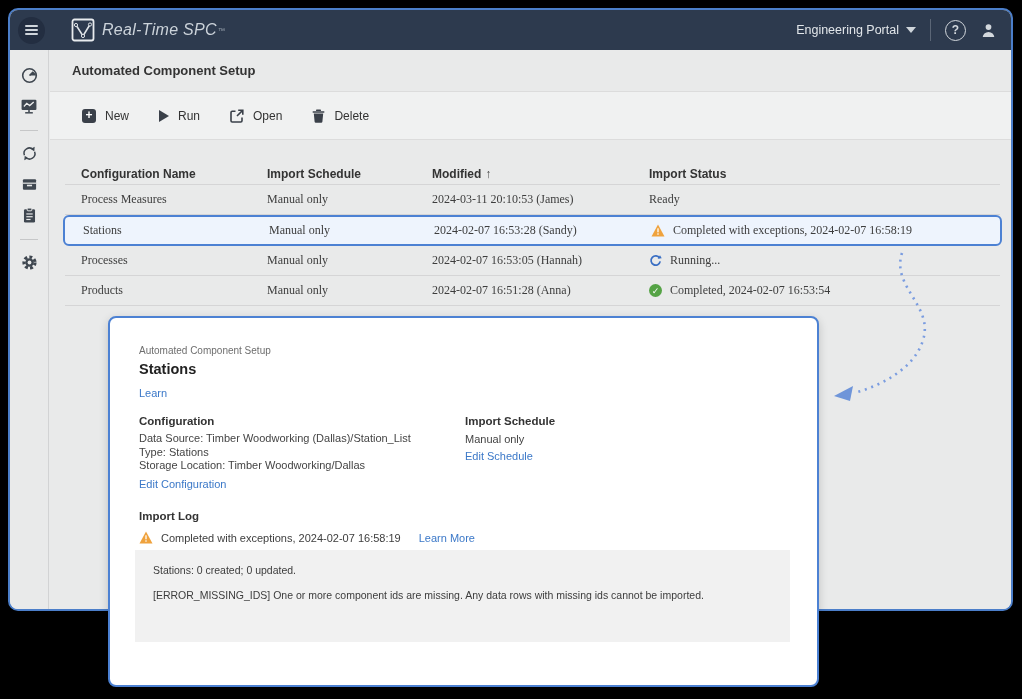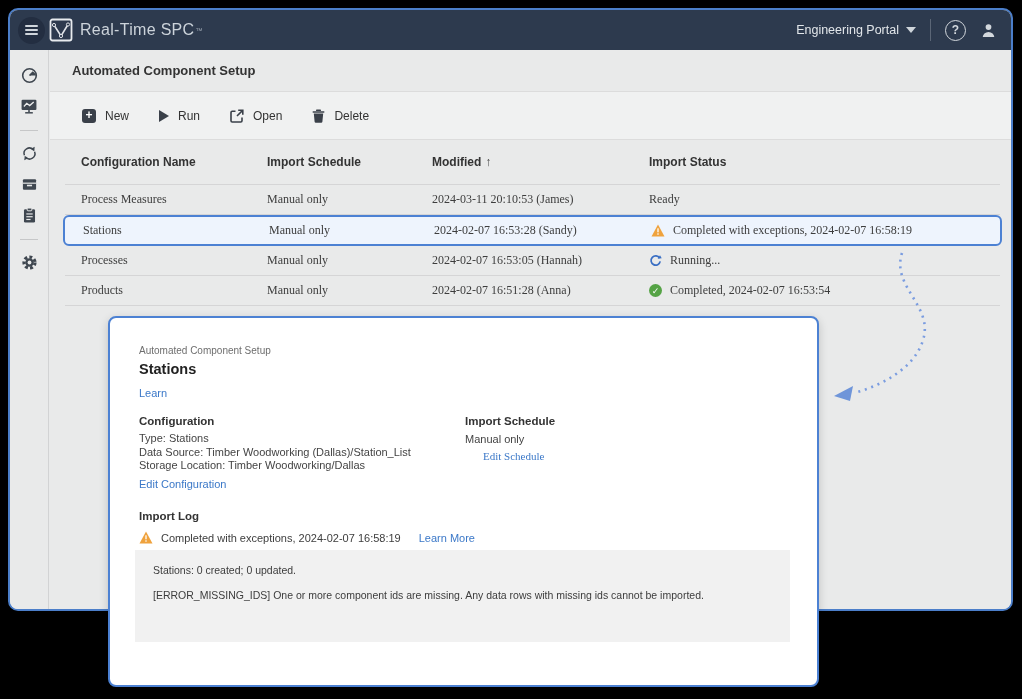--- a/index.html
+++ b/index.html
@@ -9,21 +9,21 @@
   
   .window{position:absolute;left:8px;top:8px;width:1001px;height:599px;
     border:2.5px solid #4b7ec9;border-radius:10px;background:#e9eaea;overflow:hidden;}
 
   
   .topbar{position:absolute;left:0;top:0;right:0;height:40px;background:#2d3a4e;
     display:flex;align-items:center;}
   .hamburger{width:27px;height:27px;border-radius:50%;background:#232e41;border:none;
     margin-left:8px;display:flex;flex-direction:column;justify-content:center;align-items:center;gap:2.5px;cursor:pointer;}
   .hamburger .hl{display:block;width:13px;height:1.8px;background:#cfd5db;border-radius:1px;}
-  .logo{display:flex;align-items:center;margin-left:4px;}
+  .logo{display:flex;align-items:center;margin-left:26px;font-style:italic;}
   .logo svg{display:block;}
   .logo-text{color:#ccd3da;font-size:16px;letter-spacing:.3px;margin-left:7px;font-weight:400;}
   .logo-tm{color:#9aa4af;font-size:7px;vertical-align:top;margin-left:1px;}
   .topbar-right{margin-left:auto;display:flex;align-items:center;margin-right:14px;}
   .portal{display:flex;align-items:center;color:#e2e6ea;font-size:12.5px;cursor:pointer;}
   .portal svg{margin-left:7px;}
   .tb-sep{width:1px;height:22px;background:#5b6676;margin:0 14px;}
   .help-btn{width:19px;height:19px;border-radius:50%;border:1.7px solid #d3d8dd;color:#d3d8dd;
     font-size:12px;font-weight:bold;display:flex;align-items:center;justify-content:center;cursor:pointer;}
   .user-btn{margin-left:14px;cursor:pointer;display:flex;}
@@ -41,21 +41,21 @@
   .toolbar{height:47px;background:#f0f1f1;border-bottom:1px solid #dcdcdc;
     display:flex;align-items:center;padding-left:32px;gap:30px;}
   .tbtn{display:flex;align-items:center;gap:9px;background:none;border:none;cursor:pointer;padding:0;}
   .tbtn .lbl{font-size:12px;color:#333;}
   .ic-new{width:14px;height:14px;background:#3a4049;border-radius:3px;color:#fff;font-size:12px;
     line-height:13px;text-align:center;font-weight:bold;}
   .ic-run{width:0;height:0;border-left:10px solid #3a4049;border-top:6px solid transparent;border-bottom:6px solid transparent;}
 
   
   .thead{height:44px;margin:0 11px 0 15px;border-bottom:1px solid #d5d5d6;position:relative;}
-  .thead .cell{position:absolute;top:15px;font-size:12px;font-weight:bold;color:#333;}
+  .thead .cell{position:absolute;top:27px;font-size:12px;font-weight:bold;color:#333;}
   .c1{left:16px;} .c2{left:202px;} .c3{left:367px;} .c4{left:584px;}
   .sort-arrow{font-weight:normal;color:#444;margin-left:4px;}
   .trow{height:29px;margin:0 11px 0 15px;border-bottom:1px solid #d5d5d6;position:relative;cursor:pointer;font-family:Liberation Serif, serif;}
   .trow .cell{position:absolute;top:7px;font-size:12px;color:#3d3d3d;white-space:nowrap;}
   .trow.selected{background:#eef4fd;border:2px solid #4c81d3;border-radius:6px;height:27px;margin:0 9px 0 13px;}
   .trow.selected .cell{top:6px;}
   .trow.selected .c1{left:18px;}.trow.selected .c2{left:204px;}.trow.selected .c3{left:369px;}.trow.selected .c4{left:586px;}
   .statuscell{display:flex;align-items:center;gap:8px;}
   .ok-circle{width:13px;height:13px;border-radius:50%;background:#55a345;color:#fff;font-size:9px;
     display:inline-flex;align-items:center;justify-content:center;}
@@ -67,21 +67,21 @@
   .crumb{left:29px;top:27px;font-size:10px;color:#6e6e6e;}
   .ptitle{left:29px;top:43px;font-size:14.5px;font-weight:bold;color:#222;}
   .plink{font-size:11px;color:#3b78c8;cursor:pointer;}
   .edit-link{left:29px;top:69px;}
   .sect-h{font-size:11.5px;font-weight:bold;color:#333;}
   .cfg-h{left:29px;top:97px;}
   .cfg-lines{left:29px;top:114px;font-size:11px;color:#444;line-height:13.5px;}
   .cfg-edit{left:29px;top:160px;}
   .sch-h{left:355px;top:97px;}
   .sch-val{left:355px;top:115px;font-size:11px;color:#444;}
-  .sch-edit{left:373px;top:132px;font-family:Liberation Serif, serif;}
+  .sch-edit{left:355px;top:132px;}
   .log-h{left:29px;top:192px;}
   .log-status{left:29px;top:213px;display:flex;align-items:center;gap:8px;font-size:11px;color:#3d3d3d;}
   .log-status .plink{margin-left:10px;}
   .log-box{left:25px;top:232px;width:619px;height:64px;background:#f1f1f1;font-size:10.5px;
     color:#3c3c3c;padding:14px 18px;}
   .log-box p{margin:0 0 13px 0;}
 
   .arrow-overlay{position:absolute;left:0;top:0;z-index:50;pointer-events:none;}
 </style>
 </head>
@@ -268,22 +268,22 @@
     </div>
   </div>
 
   <div class="popup">
     <span class="abs crumb">Automated Component Setup</span>
     <span class="abs ptitle">Stations</span>
     <span class="abs plink edit-link">Learn</span>
 
     <span class="abs sect-h cfg-h">Configuration</span>
     <div class="abs cfg-lines">
+      <div>Data Source: Timber Woodworking (Dallas)/Station_List</div>
       <div>Type: Stations</div>
-      <div>Data Source: Timber Woodworking (Dallas)/Station_List</div>
       <div>Storage Location: Timber Woodworking/Dallas</div>
     </div>
     <span class="abs plink cfg-edit">Edit Configuration</span>
 
     <span class="abs sect-h sch-h">Import Schedule</span>
     <span class="abs sch-val">Manual only</span>
     <span class="abs plink sch-edit">Edit Schedule</span>
 
     <span class="abs sect-h log-h">Import Log</span>
     <div class="abs log-status">

